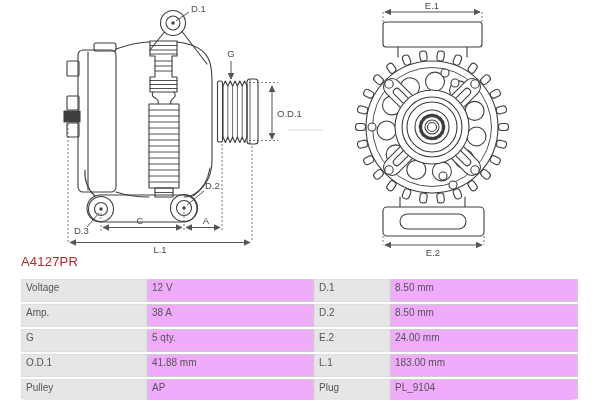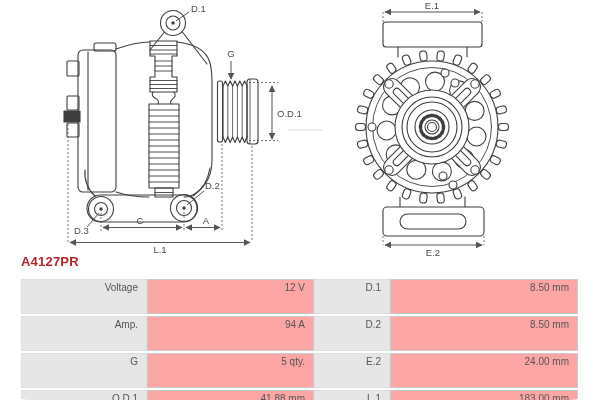--- a/index.html
+++ b/index.html
@@ -3,31 +3,31 @@
 <meta charset="utf-8">
 <style>
   html,body{margin:0;padding:0;background:#fff;}
   .stage{
     position:relative;width:600px;height:400px;background:#ffffff;overflow:hidden;
     font-family:"Liberation Sans",sans-serif;
     border-radius:30px;
   }
   .diagram-svg{position:absolute;left:0;top:0;}
   .part-number{
-    position:absolute;left:21px;top:254px;font-size:13px;font-weight:bold;
+    position:absolute;left:21px;top:254px;font-size:13px;font-weight:normal;
     color:#b5262b;letter-spacing:.2px;
   }
   table.specs{
     position:absolute;left:21px;top:277px;width:557px;
     border-collapse:separate;border-spacing:0 2px;table-layout:fixed;
     font-size:10px;color:#555;
   }
-  table.specs td{height:13px;padding:1px 8px 19px 4px;text-align:right;vertical-align:middle;overflow:hidden;white-space:nowrap;}
+  table.specs td{height:13px;padding:1px 8px 7px 4px;text-align:left;vertical-align:middle;overflow:hidden;white-space:nowrap;}
   td.lab{background:#e6e6e6;border:1px solid #dedede;}
-  td.val{background:#fca5a5;border:1px solid #cccccc;}
+  td.val{background:#f0abfc;border:1px solid #cccccc;}
   col.c-lab1{width:126px;} col.c-val1{width:167px;} col.c-lab2{width:76px;} col.c-val2{width:188px;}
   text.dim{font-size:9.5px;fill:#4a4a4a;font-family:"Liberation Sans",sans-serif;}
 </style>
 </head>
 <body>
 
 <div class="stage">
 
   <svg class="diagram-svg" width="600" height="260" viewBox="0 0 600 260">
     <defs>
@@ -218,21 +218,21 @@
       </colgroup>
     <tbody>
       <tr>
         <td class="lab">Voltage</td>
         <td class="val">12 V</td>
         <td class="lab">D.1</td>
         <td class="val">8.50 mm</td>
       </tr>
       <tr>
         <td class="lab">Amp.</td>
-        <td class="val">94 A</td>
+        <td class="val">38 A</td>
         <td class="lab">D.2</td>
         <td class="val">8.50 mm</td>
       </tr>
       <tr>
         <td class="lab">G</td>
         <td class="val">5 qty.</td>
         <td class="lab">E.2</td>
         <td class="val">24.00 mm</td>
       </tr>
       <tr>

